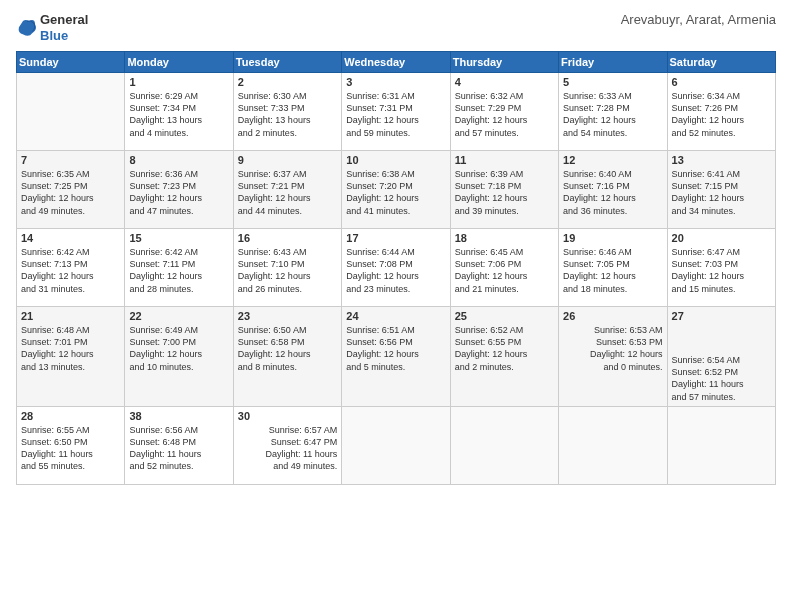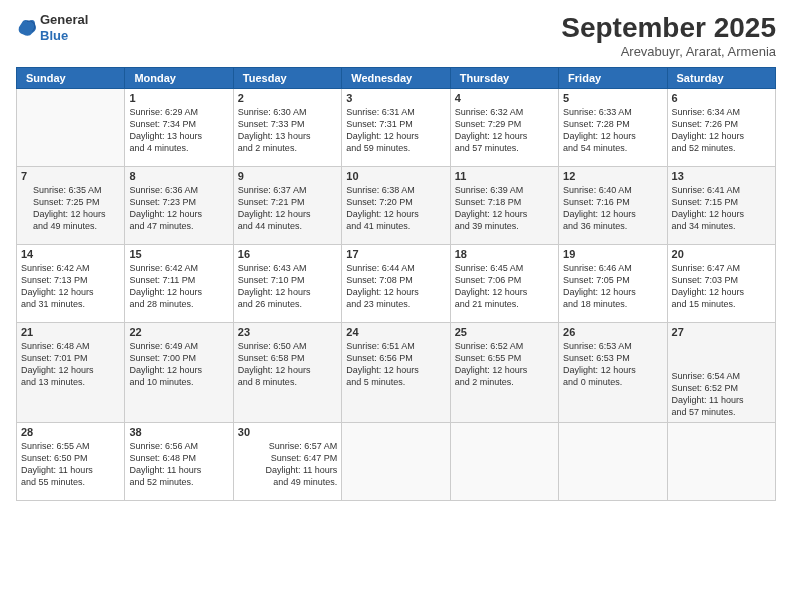--- a/index.html
+++ b/index.html
@@ -51,21 +51,21 @@
       color: #555;
     }
     .calendar {
       width: 100%;
       border-collapse: collapse;
       font-size: 9.5px;
     }
     .calendar th {
       background: #2a6db5;
       color: #fff;
-      padding: 4px 9px;
+      padding: 4px 2px;
       text-align: left;
       font-size: 11px;
       font-weight: bold;
       border: 1px solid #1a5a9a;
     }
     .calendar td {
       border: 1px solid #ccc;
       vertical-align: top;
       padding: 3px 4px;
       width: calc(100% / 7);
@@ -100,21 +100,20 @@
       <svg class="logo-icon" viewBox="0 0 30 30">
         <path d="M8 8 Q10 2 18 5 Q26 2 26 10 Q30 18 22 22 Q18 28 10 24 Q2 22 4 14 Z" fill="#2a6db5"></path>
         <path d="M15 6 Q20 4 24 8 Q28 14 22 20" fill="none" stroke="#1a4a8a" stroke-width="1"></path>
       </svg>
       <div class="logo-text">
         <div><span class="general">General</span></div>
         <div><span class="blue">Blue</span></div>
       </div>
     </div>
     <div class="title-block">
-      <div class="month-title">September 2025</div>
       <div class="subtitle">Arevabuyr, Ararat, Armenia</div>
     </div>
   </div>
 
   <table class="calendar">
     <thead>
       <tr>
         <th>Sunday</th>
         <th>Monday</th>
         <th>Tuesday</th>
@@ -166,21 +165,21 @@
             <span class="day-num">6</span>
             <div class="day-info" style="white-space: pre-line;">Sunrise: 6:34 AM
 Sunset: 7:26 PM
 Daylight: 12 hours
 and 52 minutes.</div>
           </td>
         </tr>
         <tr class="row-shade">
           <td>
             <span class="day-num">7</span>
-            <div class="day-info" style="white-space: pre-line; margin-left: 12px;">Sunrise: 6:35 AM
+            <div class="day-info" style="white-space: pre-line;">Sunrise: 6:35 AM
 Sunset: 7:25 PM
 Daylight: 12 hours
 and 49 minutes.</div>
           </td>
           <td>
             <span class="day-num">8</span>
             <div class="day-info" style="white-space: pre-line;">Sunrise: 6:36 AM
 Sunset: 7:23 PM
 Daylight: 12 hours
 and 47 minutes.</div>
@@ -303,21 +302,21 @@
           </td>
           <td>
             <span class="day-num">25</span>
             <div class="day-info" style="white-space: pre-line;">Sunrise: 6:52 AM
 Sunset: 6:55 PM
 Daylight: 12 hours
 and 2 minutes.</div>
           </td>
           <td>
             <span class="day-num">26</span>
-            <div class="day-info" style="white-space: pre-line;">Sunrise: 6:53 AM
+            <div class="day-info" style="white-space: pre-line; text-align: right;">Sunrise: 6:53 AM
 Sunset: 6:53 PM
 Daylight: 12 hours
 and 0 minutes.</div>
           </td>
           <td>
             <span class="day-num">27</span>
             <div class="day-info" style="white-space: pre-line; margin-top: 32px;">Sunrise: 6:54 AM
 Sunset: 6:52 PM
 Daylight: 11 hours
 and 57 minutes.</div>

